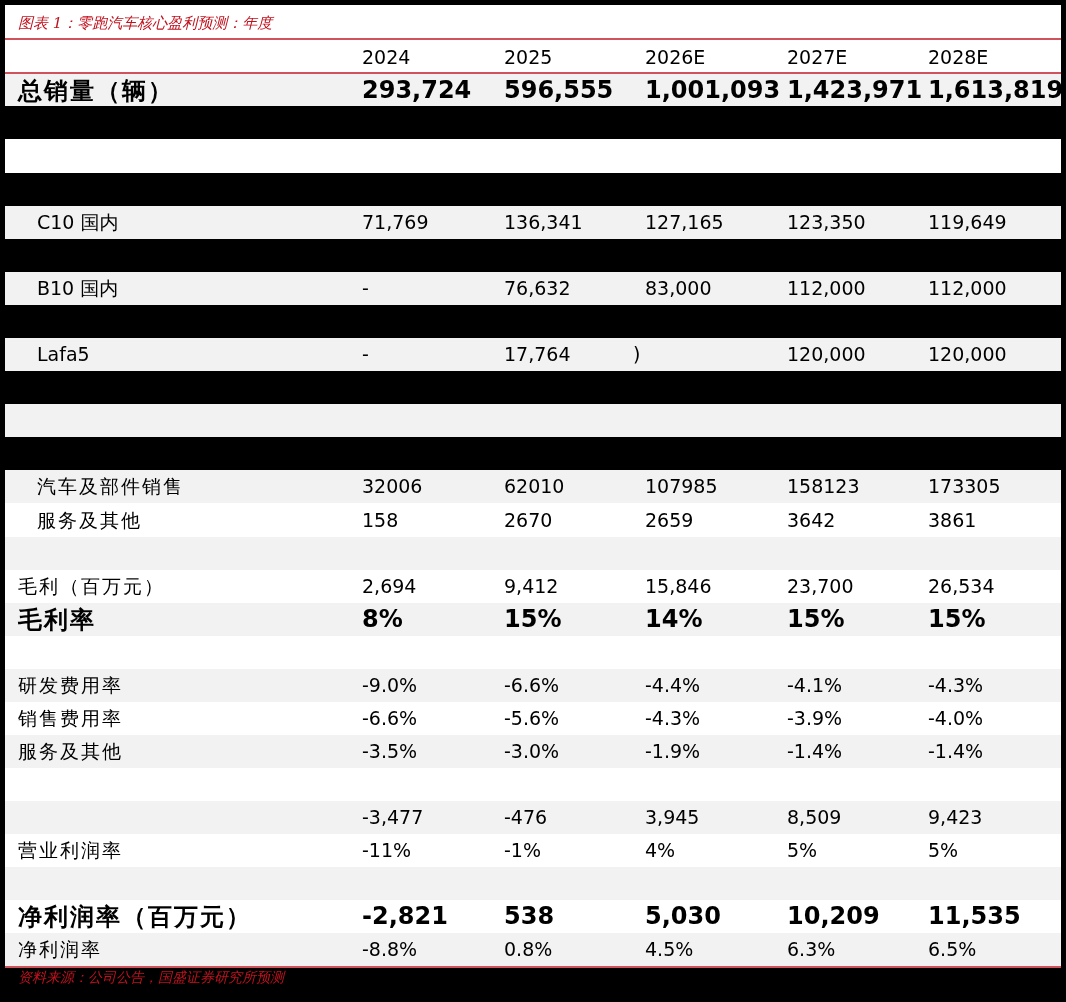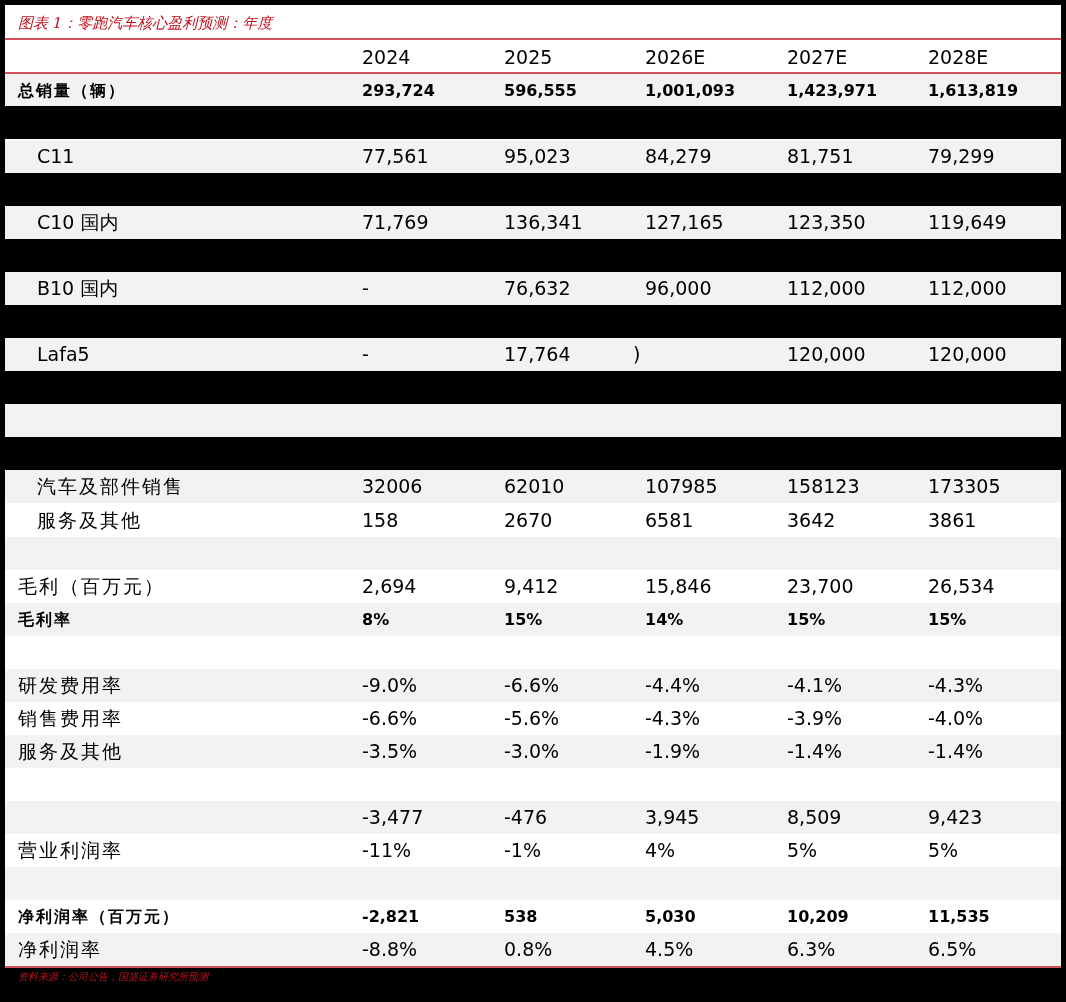--- a/index.html
+++ b/index.html
@@ -20,35 +20,35 @@
     font-style: italic; font-size: 15px; color: #c0121e;
   }
   .redline { position: absolute; left: 0; width: 1056px; height: 2px; background: #d0525a; }
   .row {
     position: absolute; left: 0; width: 1056px; height: 33px;
     font-size: 19px; line-height: 33px;
   }
   .row.gray { background: #f2f2f2; }
   .row.white { background: #fff; }
   .row.black { background: #000; }
-  .row.bold { font-weight: bold; font-size: 16px; }
+  .row.bold { font-weight: bold; font-size: 24px; }
   .cell { position: absolute; top: 0; white-space: nowrap; }
   .lbl { left: 13px; }
   .lbl.indent { left: 32px; }
   .lbl.indent2 { left: 32px; }
   .c0 { left: 357px; }
   .c1 { left: 499px; }
   .c2 { left: 640px; }
   .c3 { left: 782px; }
   .c4 { left: 923px; }
   .cjk { font-family: "DejaVu Serif", "Liberation Serif", serif; letter-spacing: 2px; }
   .source {
     position: absolute; left: 13px; top: 962px; height: 20px; line-height: 20px;
     font-family: "DejaVu Serif", "Liberation Serif", serif;
-    font-style: italic; font-size: 10px; color: #c0121e;
+    font-style: italic; font-size: 14px; color: #c0121e;
   }
   .artifact { position: absolute; left: 628px; top: 0; font-size: 19px; }
 </style>
 </head>
 <body>
 
 <div class="sheet">
 
   <div class="title">图表 1：零跑汽车核心盈利预测：年度</div>
   <div class="redline" style="top:33px"></div>
@@ -66,47 +66,39 @@
     <span class="cell lbl cjk">总销量（辆）</span>
     <span class="cell c0">293,724</span>
     <span class="cell c1">596,555</span>
     <span class="cell c2">1,001,093</span>
     <span class="cell c3">1,423,971</span>
     <span class="cell c4">1,613,819</span>
   </div>
 
   <div class="row black" style="top:101px"></div>
 
-  <div class="row gray" style="top:135px">
-    <span class="cell lbl indent">C11</span>
-    <span class="cell c0">77,561</span>
-    <span class="cell c1">95,023</span>
-    <span class="cell c2">84,279</span>
-    <span class="cell c3">81,751</span>
-    <span class="cell c4">79,299</span>
-  </div>
 
   <div class="row black" style="top:168px"></div>
 
   <div class="row gray" style="top:201px">
     <span class="cell lbl indent">C10 国内</span>
     <span class="cell c0">71,769</span>
     <span class="cell c1">136,341</span>
     <span class="cell c2">127,165</span>
     <span class="cell c3">123,350</span>
     <span class="cell c4">119,649</span>
   </div>
 
   <div class="row black" style="top:234px"></div>
 
   <div class="row gray" style="top:267px">
     <span class="cell lbl indent">B10 国内</span>
     <span class="cell c0">-</span>
     <span class="cell c1">76,632</span>
-    <span class="cell c2">96,000</span>
+    <span class="cell c2">83,000</span>
     <span class="cell c3">112,000</span>
     <span class="cell c4">112,000</span>
   </div>
 
   <div class="row black" style="top:300px"></div>
 
   <div class="row gray" style="top:333px">
     <span class="cell lbl indent">Lafa5</span>
     <span class="cell c0">-</span>
     <span class="cell c1">17,764</span>
@@ -124,21 +116,21 @@
     <span class="cell c0">32006</span>
     <span class="cell c1">62010</span>
     <span class="cell c2">107985</span>
     <span class="cell c3">158123</span>
     <span class="cell c4">173305</span>
   </div>
   <div class="row white" style="top:499px">
     <span class="cell lbl indent2 cjk">服务及其他</span>
     <span class="cell c0">158</span>
     <span class="cell c1">2670</span>
-    <span class="cell c2">6581</span>
+    <span class="cell c2">2659</span>
     <span class="cell c3">3642</span>
     <span class="cell c4">3861</span>
   </div>
   <div class="row gray" style="top:532px"></div>
 
   <div class="row white" style="top:565px">
     <span class="cell lbl cjk">毛利（百万元）</span>
     <span class="cell c0">2,694</span>
     <span class="cell c1">9,412</span>
     <span class="cell c2">15,846</span>

